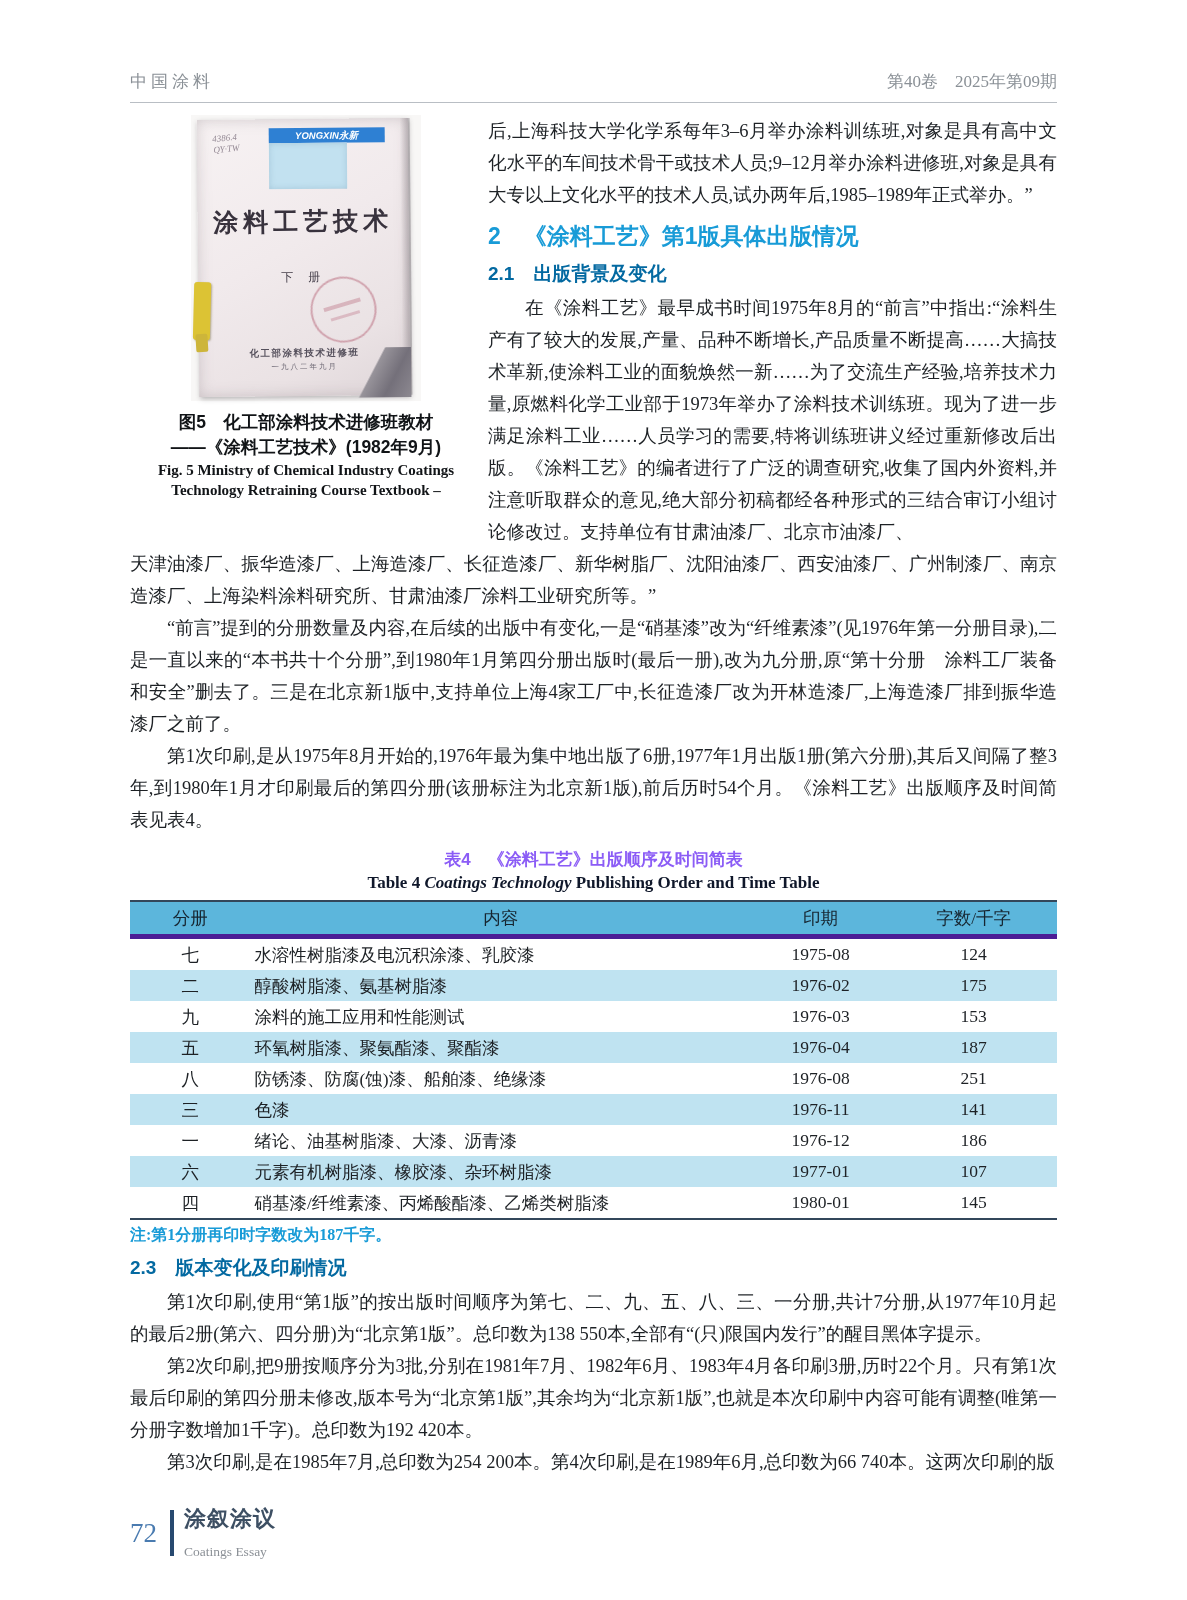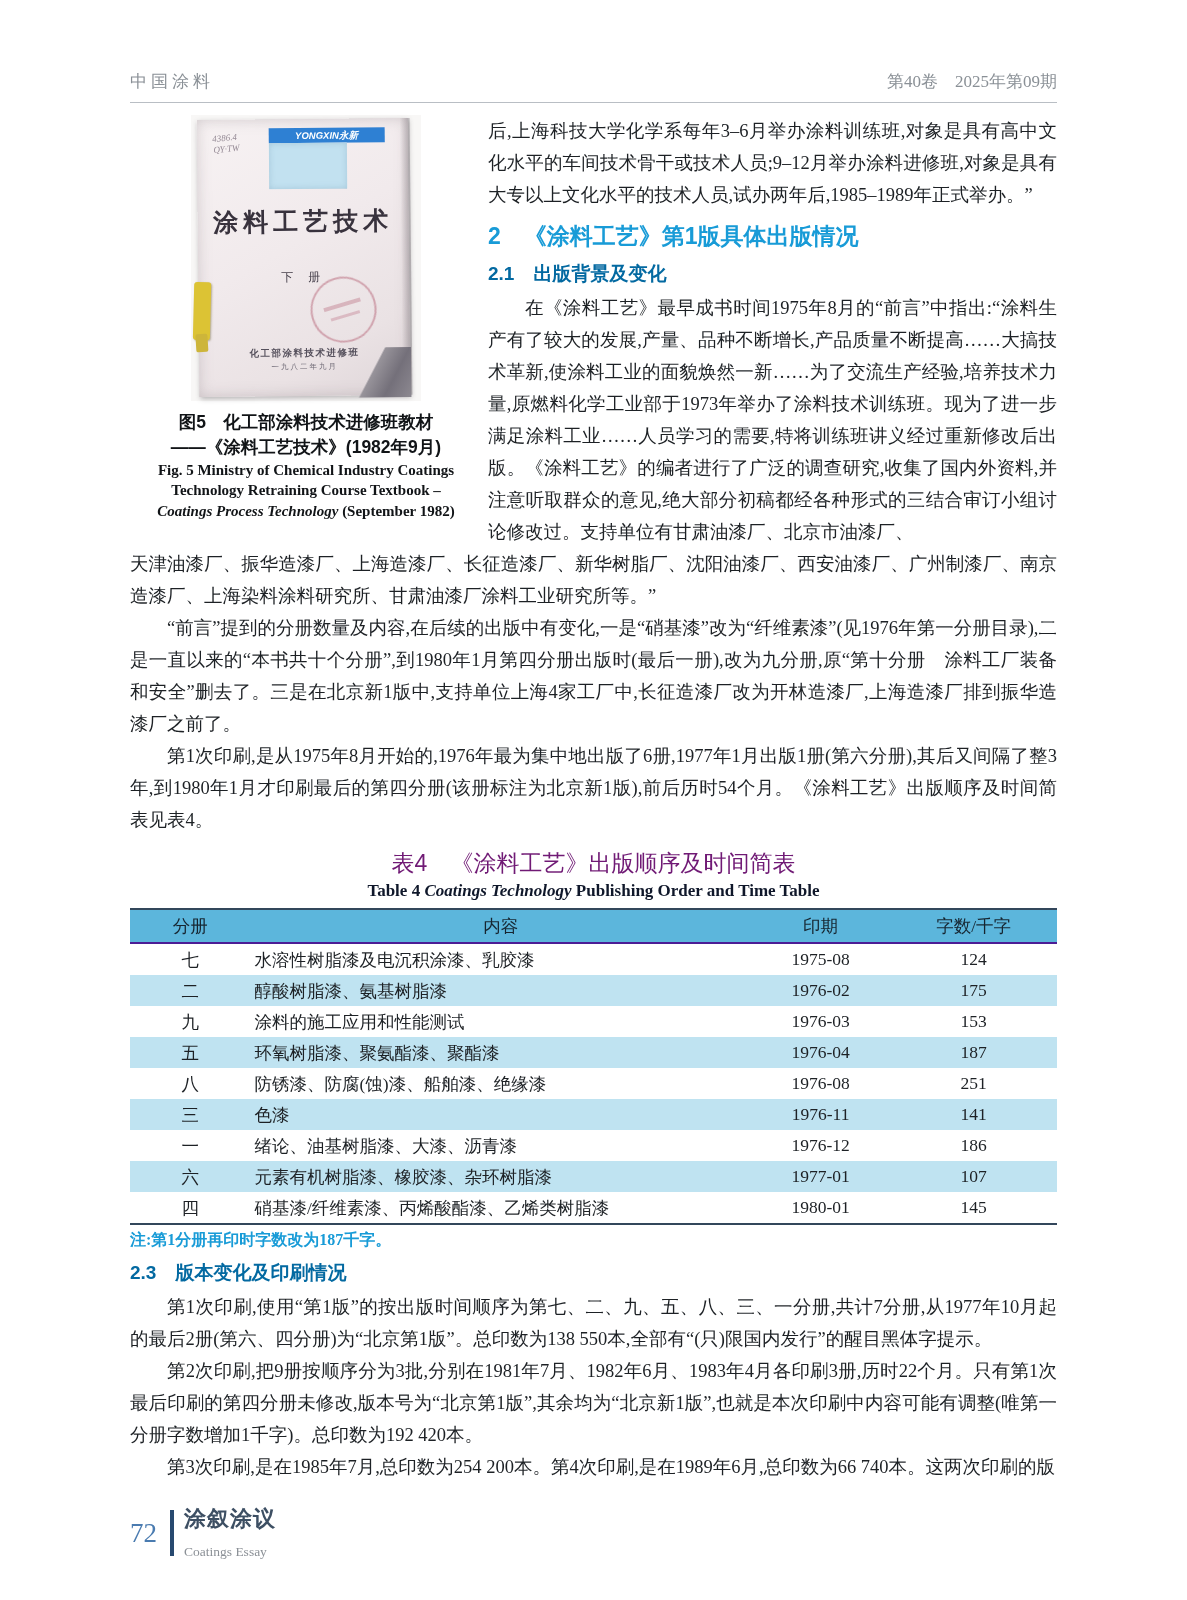--- a/index.html
+++ b/index.html
@@ -69,28 +69,28 @@
   p.indent{text-indent:2em;}
   h2.sec{margin:10px 0 6px 0;color:#189bd7;
     font-family:"Liberation Sans","DejaVu Sans",sans-serif;
     font-weight:bold;font-size:23px;}
   h3.sec{margin:9px 0 5px 0;color:#0369a1;
     font-family:"Liberation Sans","DejaVu Sans",sans-serif;
     font-weight:bold;font-size:19px;}
   
   .tbl-title-cn{margin-top:12px;text-align:center;
     font-family:"Liberation Sans","DejaVu Sans",sans-serif;
-    font-weight:normal;font-size:23px;color:#701a75;}
+    font-weight:bold;font-size:17px;color:#8b5cf6;}
   .tbl-title-en{text-align:center;font-weight:bold;font-size:17px;color:#0f172a;margin-top:2px;}
   .tbl-title-en .it{font-style:italic;}
   table.pub-table{width:100%;border-collapse:collapse;margin-top:7px;
     border-top:2px solid #33475b;border-bottom:2px solid #33475b;font-size:17.5px;}
   table.pub-table thead tr{background:#5cb6dc;}
   table.pub-table th{font-weight:normal;padding:4px 4px;color:#162530;
-    border-bottom:2px solid #4c1d95;}
+    border-bottom:5px solid #4c1d95;}
   table.pub-table td{padding:3.5px 4px;text-align:center;color:#1d2125;}
   table.pub-table td.td-content{text-align:left;padding-left:4px;}
   table.pub-table tbody tr:nth-child(even){background:#bfe3f1;}
   col.c1{width:13%;} col.c2{width:54%;} col.c3{width:15%;} col.c4{width:18%;}
   .tbl-note{margin-top:5px;color:#189bd7;font-size:16px;font-weight:bold;}
   
   .footer{position:absolute;left:130px;bottom:40px;display:flex;align-items:center;}
   .pg-num{font-size:27px;color:#4a7bb0;line-height:1;}
   .f-bar{width:4px;height:46px;background:#27496f;margin:0 10px 0 13px;}
   .f-col{display:flex;flex-direction:column;justify-content:center;}
@@ -128,21 +128,20 @@
           <div class="corner"></div>
         </div>
       </div>
       <div class="cap-cn">
         <div>图5　化工部涂料技术进修班教材</div>
         <div>——《涂料工艺技术》(1982年9月)</div>
       </div>
       <div class="cap-en">
         <div>Fig. 5  Ministry of Chemical Industry Coatings</div>
         <div>Technology Retraining Course Textbook –</div>
-        <div><span class="it">Coatings Process Technology</span><span> (September 1982)</span></div>
       </div>
     </div>
 
     <div class="col-right">
       <p class="body">后,上海科技大学化学系每年3–6月举办涂料训练班,对象是具有高中文化水平的车间技术骨干或技术人员;9–12月举办涂料进修班,对象是具有大专以上文化水平的技术人员,试办两年后,1985–1989年正式举办。”</p>
       <h2 class="sec">2　《涂料工艺》第1版具体出版情况</h2>
       <h3 class="sec">2.1　出版背景及变化</h3>
       <p class="body indent">在《涂料工艺》最早成书时间1975年8月的“前言”中指出:“涂料生产有了较大的发展,产量、品种不断增长,产品质量不断提高……大搞技术革新,使涂料工业的面貌焕然一新……为了交流生产经验,培养技术力量,原燃料化学工业部于1973年举办了涂料技术训练班。现为了进一步满足涂料工业……人员学习的需要,特将训练班讲义经过重新修改后出版。《涂料工艺》的编者进行了广泛的调查研究,收集了国内外资料,并注意听取群众的意见,绝大部分初稿都经各种形式的三结合审订小组讨论修改过。支持单位有甘肃油漆厂、北京市油漆厂、</p>
     </div>
   </div>

